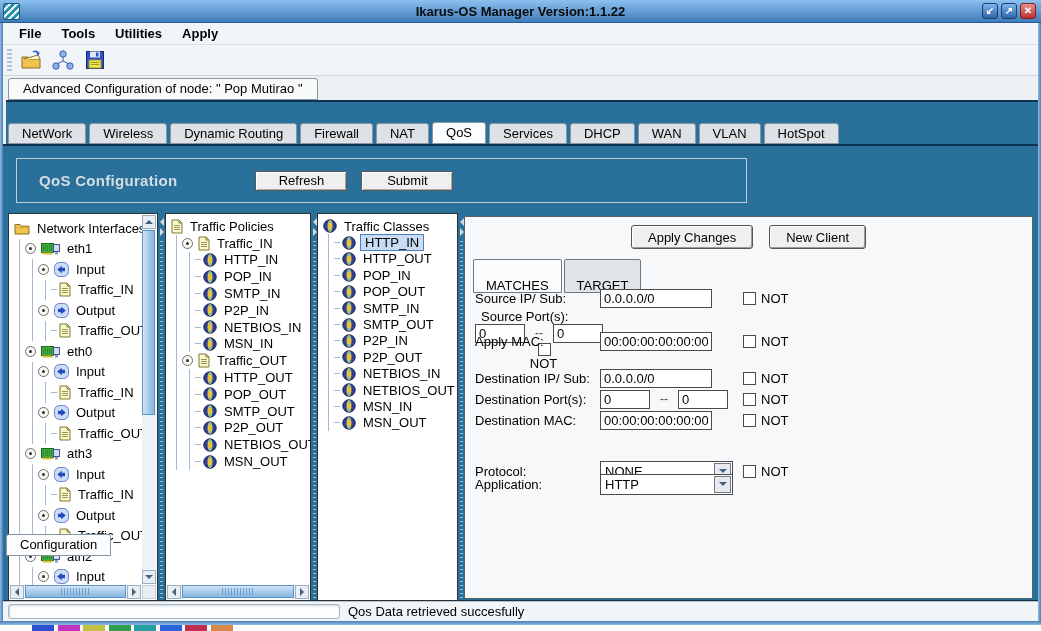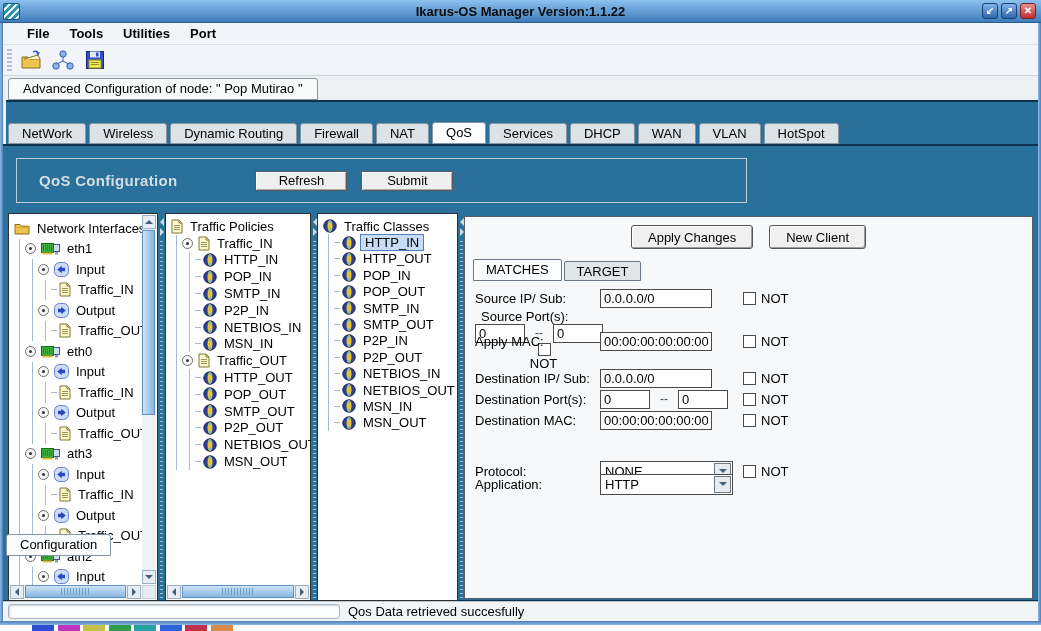--- a/index.html
+++ b/index.html
@@ -23,21 +23,21 @@
   .border-left,.border-right{position:absolute;top:23px;bottom:10px;width:3px;
     background:linear-gradient(90deg,#8fb9e6,#4a7fb5);}
   .border-left{left:0;} .border-right{right:0;}
   .border-bottom{position:absolute;left:0;top:621px;width:1041px;height:4px;
     background:linear-gradient(#4a7fb5,#8fb9e6);}
   .taskbar{position:absolute;left:0;top:625px;width:1041px;height:6px;background:#fbfbfb;}
   .tb-block{position:absolute;top:0;height:6px;width:22px;}
 
   
   .menubar{position:absolute;left:3px;top:23px;width:1035px;height:22px;background:#f1f5f9;
-    border-bottom:1px solid #dbe1e7;display:flex;align-items:center;padding-left:14px;}
+    border-bottom:1px solid #dbe1e7;display:flex;align-items:center;padding-left:6px;}
   .menu-item{padding:0 10px;font-weight:bold;font-size:13px;}
   .toolbar{position:absolute;left:3px;top:45px;width:1035px;height:31px;background:#f1f5f9;
     border-bottom:1px solid #cfd6dc;display:flex;align-items:center;}
   .tool-handle{width:5px;height:22px;margin:0 6px 0 4px;
     background:repeating-linear-gradient(180deg,#b9c2cb 0 2px,transparent 2px 4px);}
   .tool-icon{width:26px;height:24px;margin-right:6px;display:flex;align-items:center;justify-content:center;}
 
   
   .tabzone{position:absolute;left:3px;top:76px;width:1035px;height:68px;background:#eef1f3;}
   .node-tab{position:absolute;left:5px;top:2px;height:22px;line-height:20px;padding:0 14px;
@@ -106,21 +106,21 @@
   .hthumb::after{content:"";position:absolute;left:35%;right:35%;top:2px;bottom:2px;
     background:repeating-linear-gradient(90deg,#6e9fca 0 1px,transparent 1px 3px);}
   .scorner{position:absolute;right:1px;bottom:1px;width:14px;height:14px;background:#e6edf4;border:1px solid #c4cfd9;}
 
   
   .mp-buttons{position:absolute;left:0;top:8px;width:100%;display:flex;justify-content:center;gap:16px;}
   .mp-btn{height:24px;padding:0 16px;background:#f0f0f0;border:1px solid #555;border-radius:3px;
     box-shadow:inset 1px 1px 0 #fff, inset -1px -1px 0 #9b9b9b;font-size:13px;
     display:flex;align-items:center;justify-content:center;}
   .mp-tabs{position:absolute;left:8px;top:42px;display:flex;align-items:flex-end;}
-  .ftab{border:1px solid #6c7884;background:#e0e5ea;height:20px;line-height:19px;padding:0 12px;
+  .ftab{border:1px solid #6c7884;background:#e0e5ea;height:20px;line-height:19px;padding:16px 12px;
     margin-right:2px;border-radius:2px 2px 0 0;font-size:13px;}
   .ftab.selected{background:#fbfcfd;height:22px;}
   .frow{position:absolute;left:10px;display:flex;align-items:center;height:22px;}
   .flabel{width:125px;font-size:13px;}
   .ffield{width:137px;display:flex;align-items:center;}
   .tf{height:19px;border:1px solid #4a4a4a;background:#fff;font-family:"Liberation Sans",sans-serif;
     font-size:13px;padding:0 3px;}
   .tf.full{width:112px;} .tf.small{width:50px;}
   .rsep{width:28px;text-align:center;color:#444;font-size:12px;}
   .combo{display:flex;align-items:center;width:133px;height:21px;border:1px solid #4a4a4a;background:#fff;}
@@ -149,21 +149,21 @@
         <span class="wbtn blue">↙</span>
         <span class="wbtn blue">↗</span>
         <span class="wbtn close">✕</span>
       </span>
   </div>
 
   <div class="menubar" id="menubar">
       <span class="menu-item">File</span>
       <span class="menu-item">Tools</span>
       <span class="menu-item">Utilities</span>
-      <span class="menu-item">Port</span>
+      <span class="menu-item">Apply</span>
     </div>
 
   <div class="toolbar">
     <span class="tool-handle"></span>
     <span id="toolicons" style="display:flex;align-items:center;">
         <span class="tool-icon">
           <svg width="24" height="22" viewBox="0 0 24 22">
             <path d="M3 8 L9 8 L10.5 10 L21 10 L21 19 L3 19 Z" fill="#f0c34e" stroke="#8a6d1f"></path>
             <path d="M5 10 L19 6 L21 10" fill="#fdf6d8" stroke="#8a6d1f"></path>
             <path d="M14 3 C17 1 19 3 19 5" fill="none" stroke="#3355cc" stroke-width="1.5"></path>

